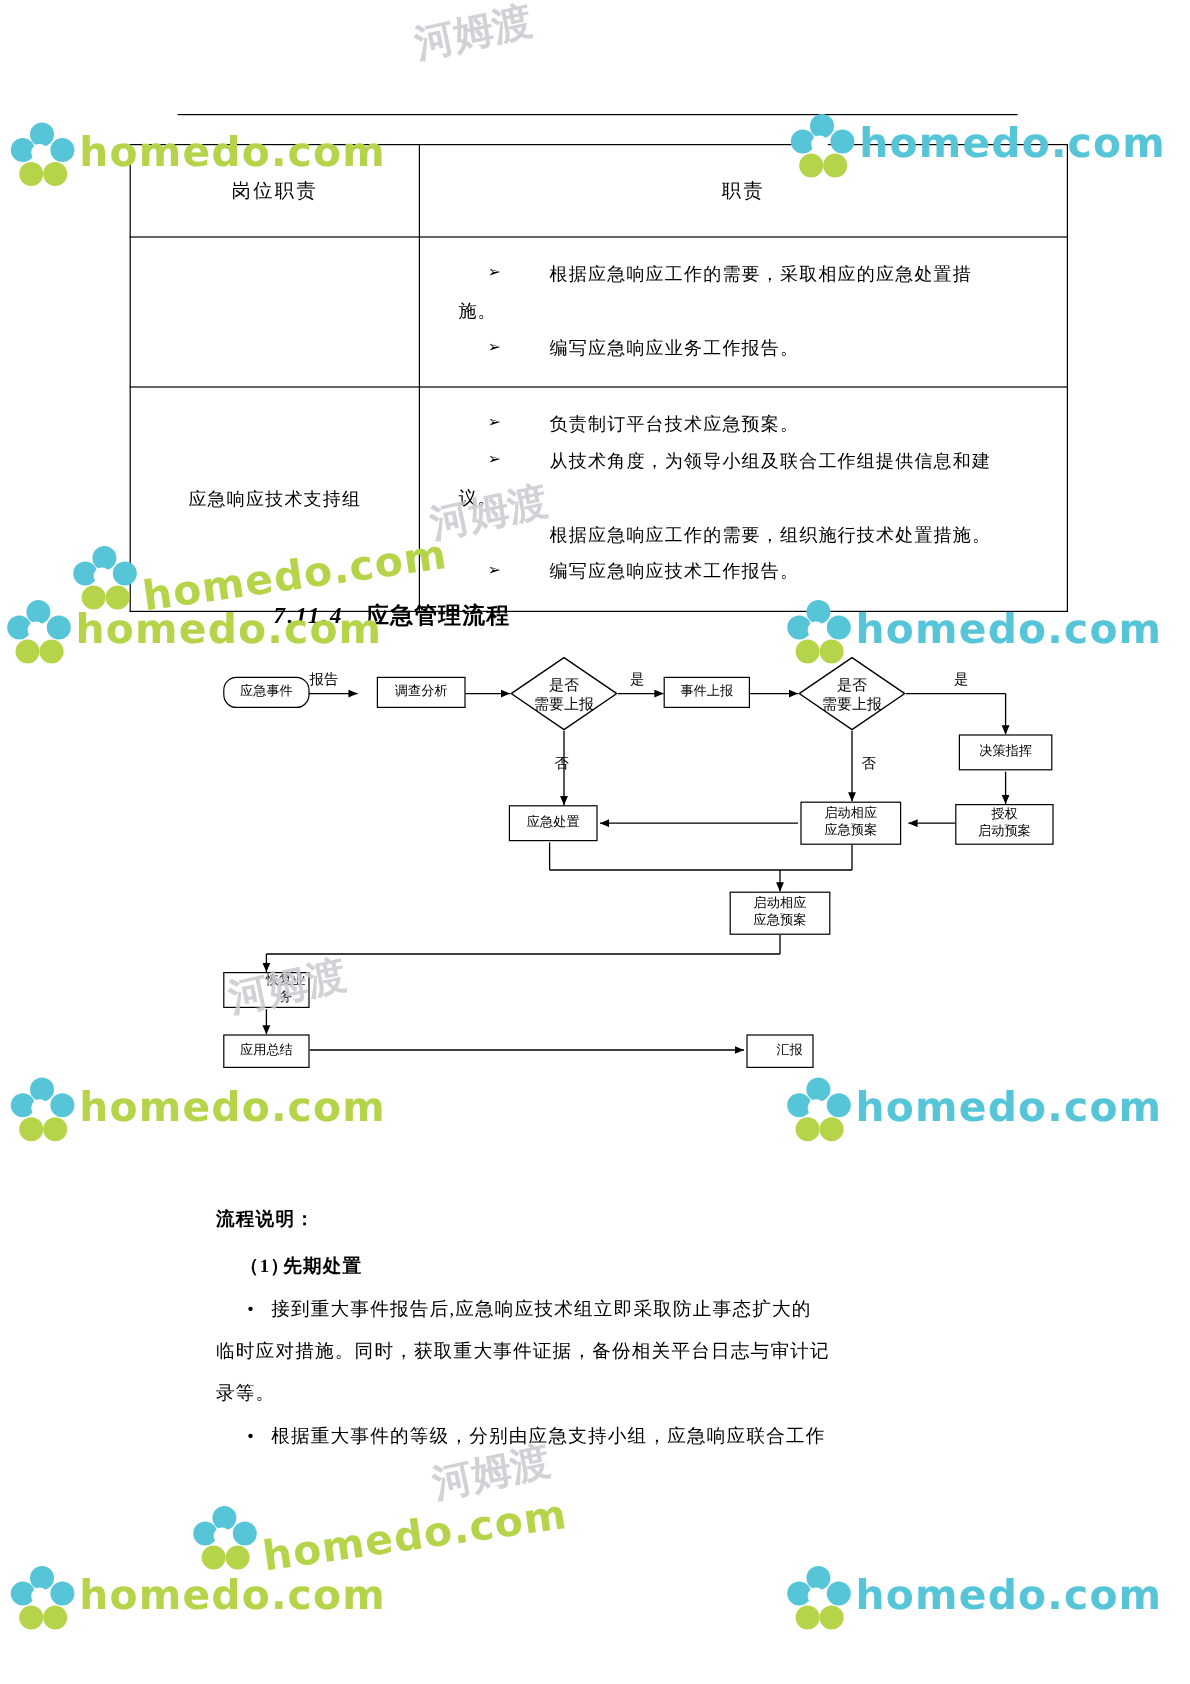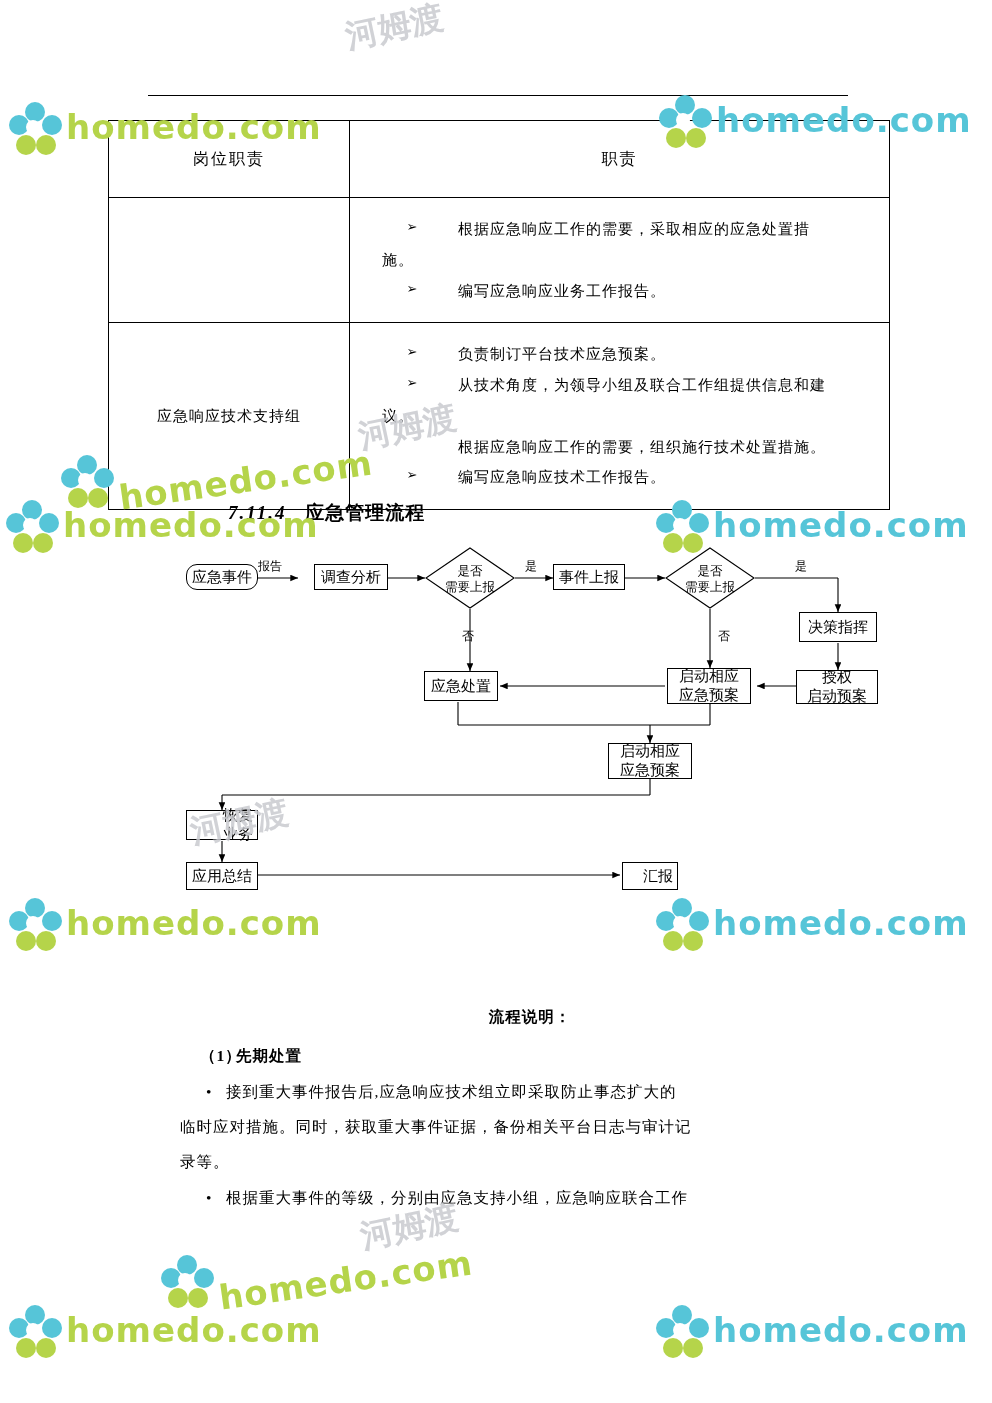--- a/index.html
+++ b/index.html
@@ -137,21 +137,21 @@
     position: absolute;
     left: 0;
     top: 540px;
     width: 992px;
     height: 360px;
   }
   .node {
     position: absolute;
     border: 1px solid #000;
     background: #fff;
-    font-size: 15px;
+    font-size: 11px;
     font-family: "Liberation Sans", sans-serif;
     display: flex;
     align-items: center;
     justify-content: center;
     text-align: center;
     line-height: 1.25;
     box-sizing: border-box;
   }
   .node.rounded { border-radius: 11px; }
   .dec-shape {
@@ -184,21 +184,20 @@
     left: 180px;
     top: 1000px;
     width: 700px;
     font-size: 15.5px;
     line-height: 2.15;
     letter-spacing: 1px;
   }
   .explain .ttl {
     font-weight: bold;
     font-family: "Liberation Sans", sans-serif;
-    text-align: center;
   }
   .item-head {
     margin-top: 6px;
     font-weight: bold;
     font-family: "Liberation Sans", sans-serif;
   }
   .item-head .idx {
     display: inline-block;
     width: 56px;
     padding-left: 20px;

